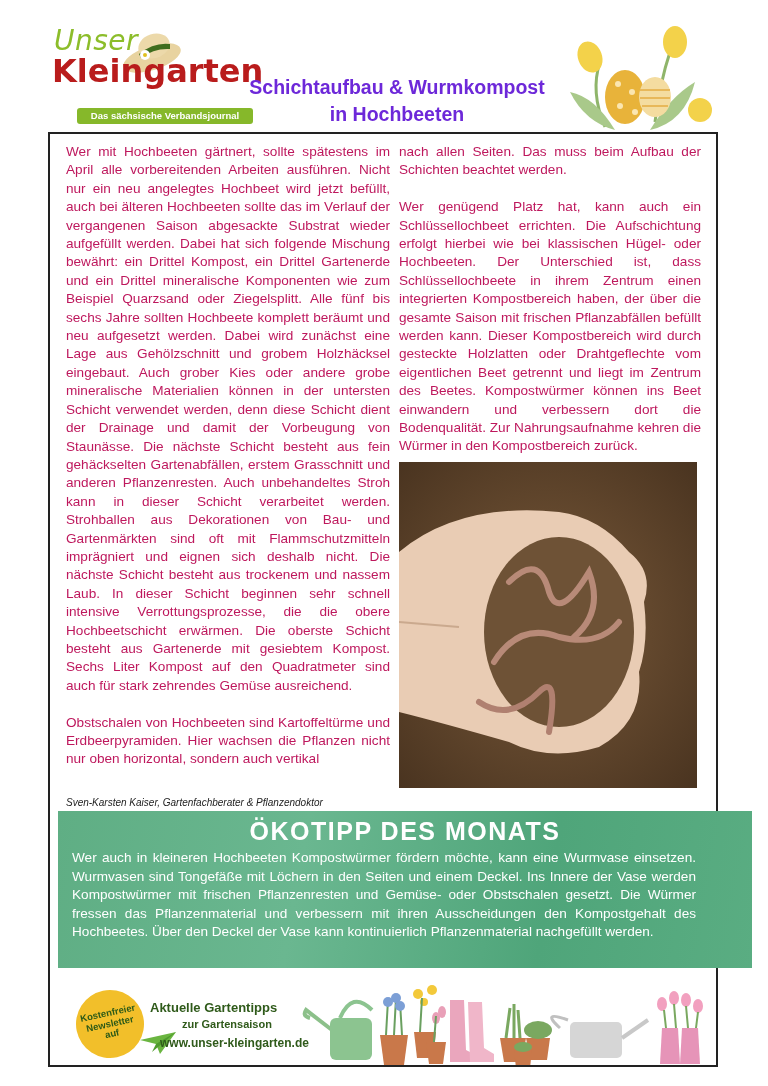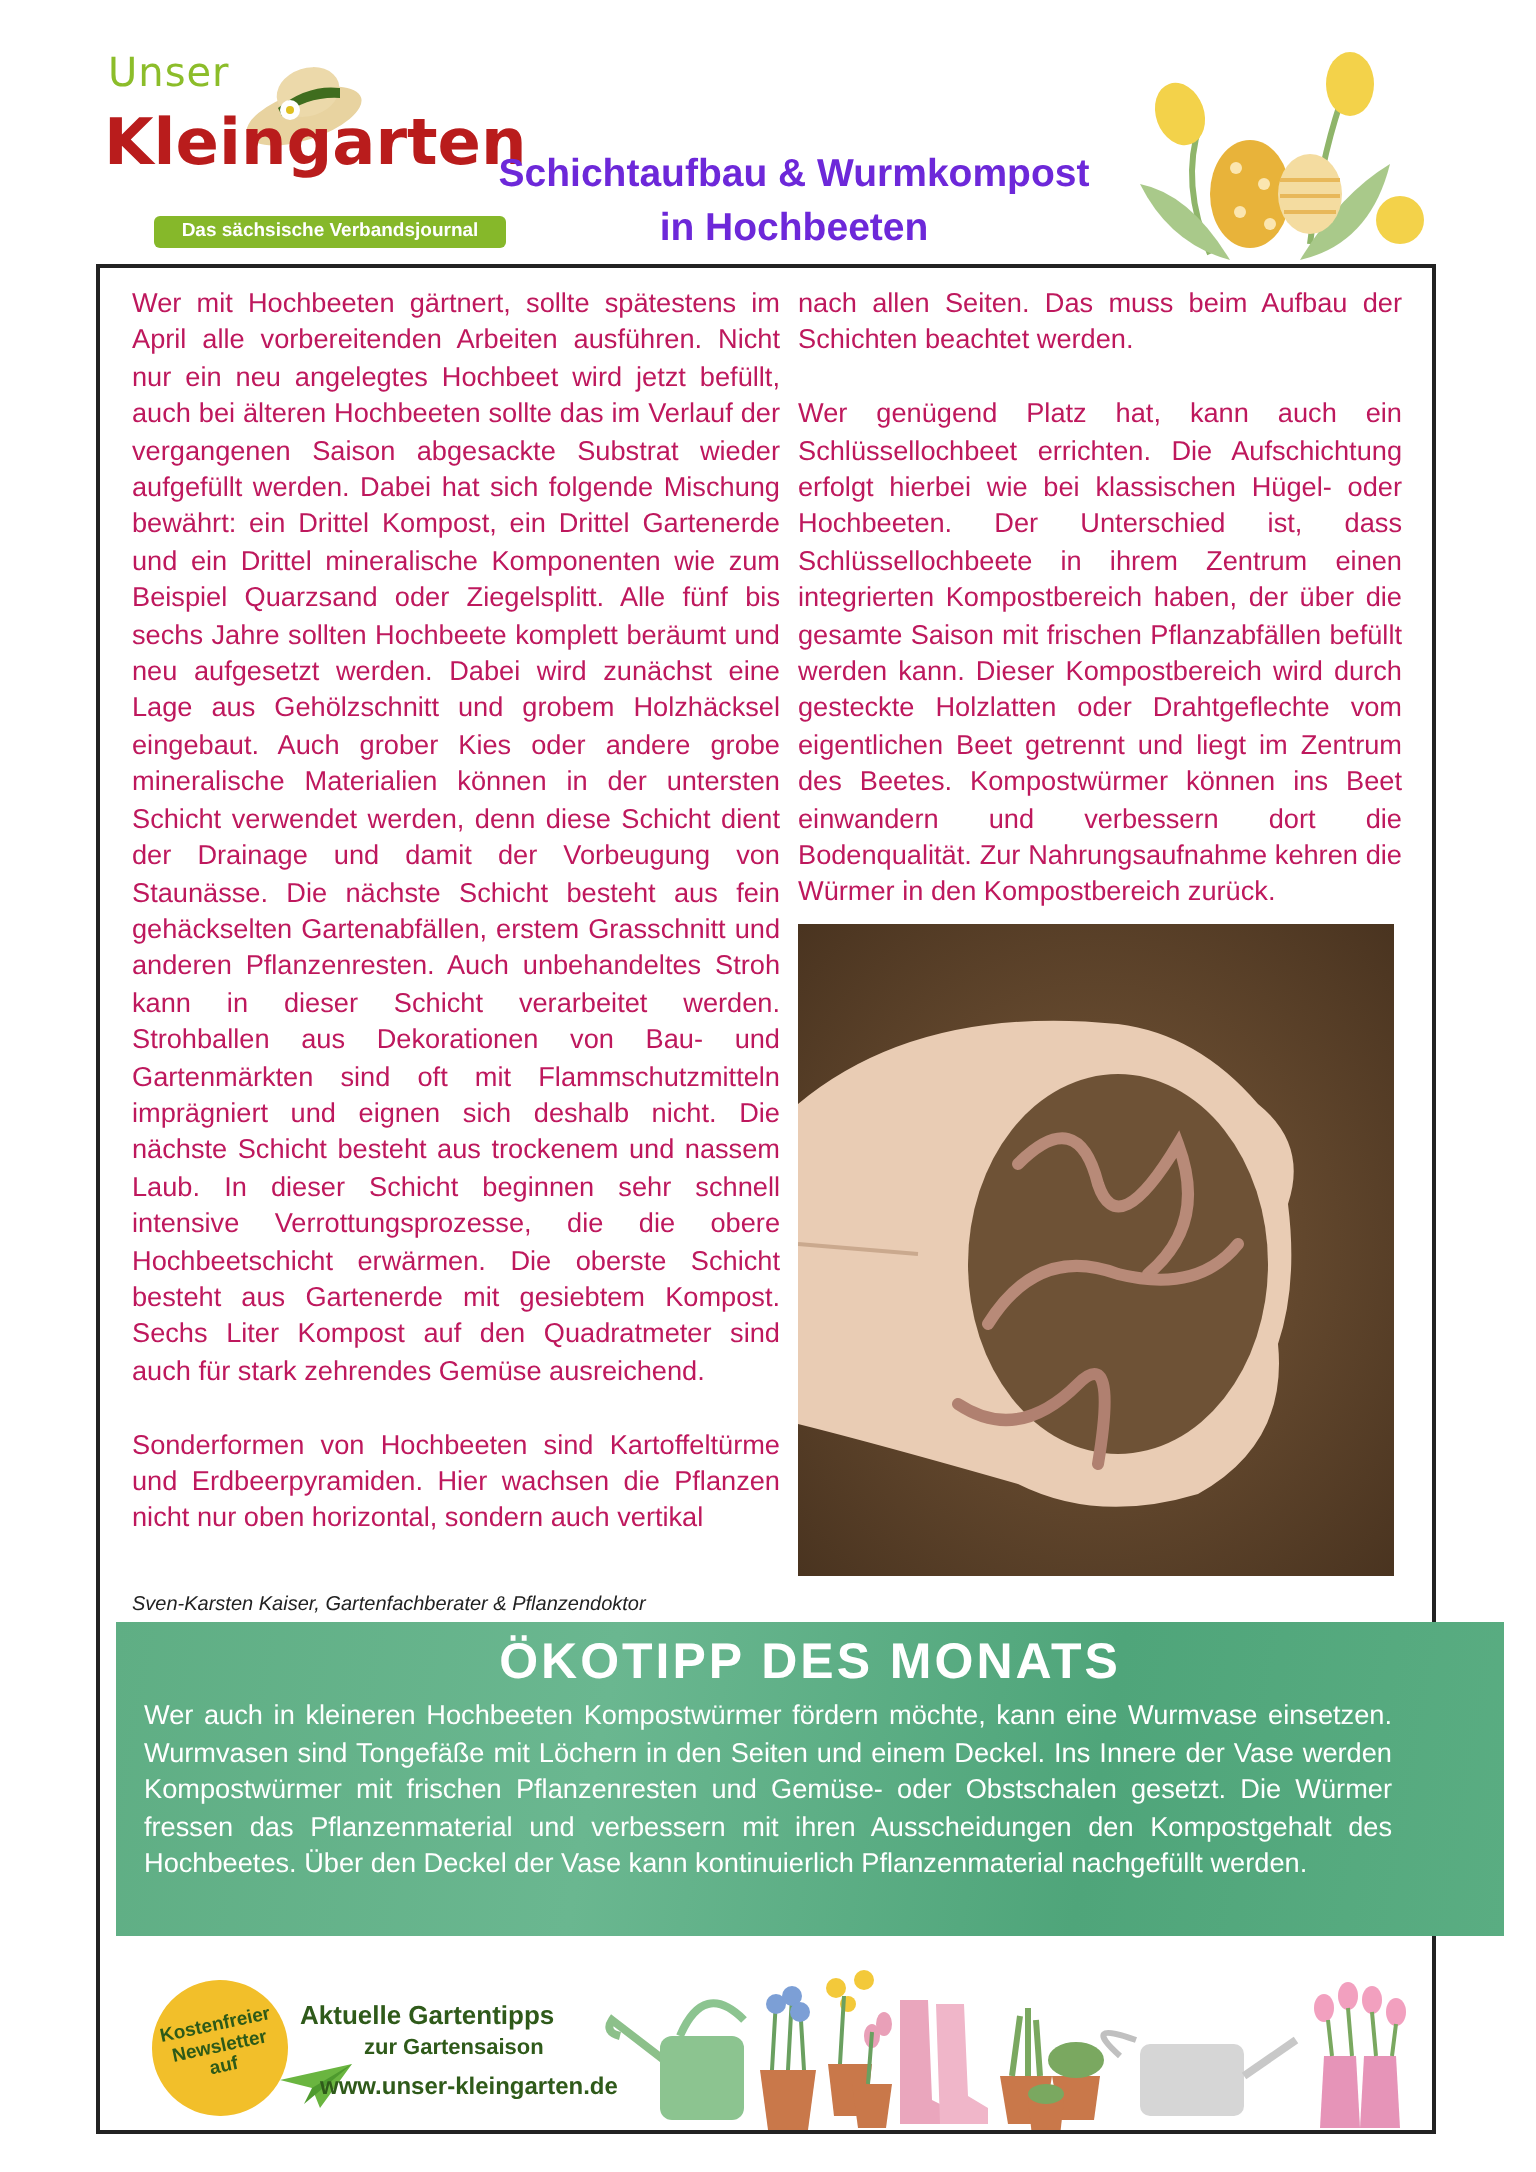--- a/index.html
+++ b/index.html
@@ -1,21 +1,21 @@
 <!DOCTYPE html>
 <html><head>
 <meta charset="utf-8">
 <style>
   * { box-sizing: border-box; margin: 0; padding: 0; }
   html, body { width: 768px; height: 1086px; background: #ffffff; overflow: hidden; }
   body { position: relative; font-family: "Liberation Sans", sans-serif; color: #1a1a1a; }
 
   
   .logo { position: absolute; left: 52px; top: 22px; width: 180px; height: 105px; }
-  .logo-unser { position: absolute; left: 2px; top: 2px; font-family: "DejaVu Sans", sans-serif; font-size: 20px; color: #8cbd2a; font-weight: normal; letter-spacing: 0.5px; }
+  .logo-unser { position: absolute; left: 2px; top: 2px; font-family: "DejaVu Sans", sans-serif; font-size: 28px; color: #8cbd2a; font-weight: normal; letter-spacing: 0.5px; font-style: italic; }
   .logo-klein { position: absolute; left: 0px; top: 30px; font-family: "DejaVu Sans", sans-serif; font-size: 32px; font-weight: bold; color: #b91c1c; letter-spacing: 0px; }
   .logo-hat { position: absolute; left: 60px; top: 0px; }
   .logo-band { position: absolute; left: 1px; top: 86px; width: 176px; height: 16px; background: #86b82a; border-radius: 3px; color: #fff; font-size: 9.5px; font-weight: bold; text-align: center; line-height: 16px; margin-left: 24px; }
 
   .title { position: absolute; left: 236px; top: 74px; width: 322px; text-align: center; font-size: 19.5px; font-weight: bold; line-height: 27px; color: #6d28d9; }
 
   .deco-tulips { position: absolute; left: 560px; top: 22px; }
 
   
   .frame { position: absolute; left: 48px; top: 132px; width: 670px; height: 935px; border: 2px solid #222; }
@@ -78,21 +78,21 @@
   <circle cx="60" cy="84" r="3" fill="#fbe6b0"></circle>
     <circle cx="75" cy="90" r="3" fill="#fbe6b0"></circle>
   <ellipse cx="95" cy="75" rx="16" ry="20" fill="#f4dca0"></ellipse>
   <path d="M80 68 H110 M80 76 H110 M82 84 H108" stroke="#e8b85a" stroke-width="2"></path>
 </svg>
 
 <div class="frame"></div>
 
 <div class="col col-left">
   <p>Wer mit Hochbeeten gärtnert, sollte spätestens im April alle vorbereitenden Arbeiten ausführen. Nicht nur ein neu angelegtes Hochbeet wird jetzt befüllt, auch bei älteren Hochbeeten sollte das im Verlauf der vergangenen Saison abgesackte Substrat wieder aufgefüllt werden. Dabei hat sich folgende Mischung bewährt: ein Drittel Kompost, ein Drittel Gartenerde und ein Drittel mineralische Komponenten wie zum Beispiel Quarzsand oder Ziegelsplitt. Alle fünf bis sechs Jahre sollten Hochbeete komplett beräumt und neu aufgesetzt werden. Dabei wird zunächst eine Lage aus Gehölzschnitt und grobem Holzhäcksel eingebaut. Auch grober Kies oder andere grobe mineralische Materialien können in der untersten Schicht verwendet werden, denn diese Schicht dient der Drainage und damit der Vorbeugung von Staunässe. Die nächste Schicht besteht aus fein gehäckselten Gartenabfällen, erstem Grasschnitt und anderen Pflanzenresten. Auch unbehandeltes Stroh kann in dieser Schicht verarbeitet werden. Strohballen aus Dekorationen von Bau- und Gartenmärkten sind oft mit Flammschutzmitteln imprägniert und eignen sich deshalb nicht. Die nächste Schicht besteht aus trockenem und nassem Laub. In dieser Schicht beginnen sehr schnell intensive Verrottungsprozesse, die die obere Hochbeetschicht erwärmen. Die oberste Schicht besteht aus Gartenerde mit gesiebtem Kompost. Sechs Liter Kompost auf den Quadratmeter sind auch für stark zehrendes Gemüse ausreichend.</p>
-  <p>Sonderformen von Hochbeeten sind Kartoffeltürme und Erdbeerpyramiden. Hier wachsen die Pflanzen nicht nur oben horizontal, sondern auch vertikal</p>
+  <p>Obstschalen von Hochbeeten sind Kartoffeltürme und Erdbeerpyramiden. Hier wachsen die Pflanzen nicht nur oben horizontal, sondern auch vertikal</p>
 </div>
 
 <div class="col col-right">
   <p>nach allen Seiten. Das muss beim Aufbau der Schichten beachtet werden.</p>
   <p>Wer genügend Platz hat, kann auch ein Schlüssellochbeet errichten. Die Aufschichtung erfolgt hierbei wie bei klassischen Hügel- oder Hochbeeten. Der Unterschied ist, dass Schlüssellochbeete in ihrem Zentrum einen integrierten Kompostbereich haben, der über die gesamte Saison mit frischen Pflanzabfällen befüllt werden kann. Dieser Kompostbereich wird durch gesteckte Holzlatten oder Drahtgeflechte vom eigentlichen Beet getrennt und liegt im Zentrum des Beetes. Kompostwürmer können ins Beet einwandern und verbessern dort die Bodenqualität. Zur Nahrungsaufnahme kehren die Würmer in den Kompostbereich zurück.</p>
 </div>
 
 <div class="photo">
   <svg width="298" height="326" viewBox="0 0 298 326">
     <defs>

